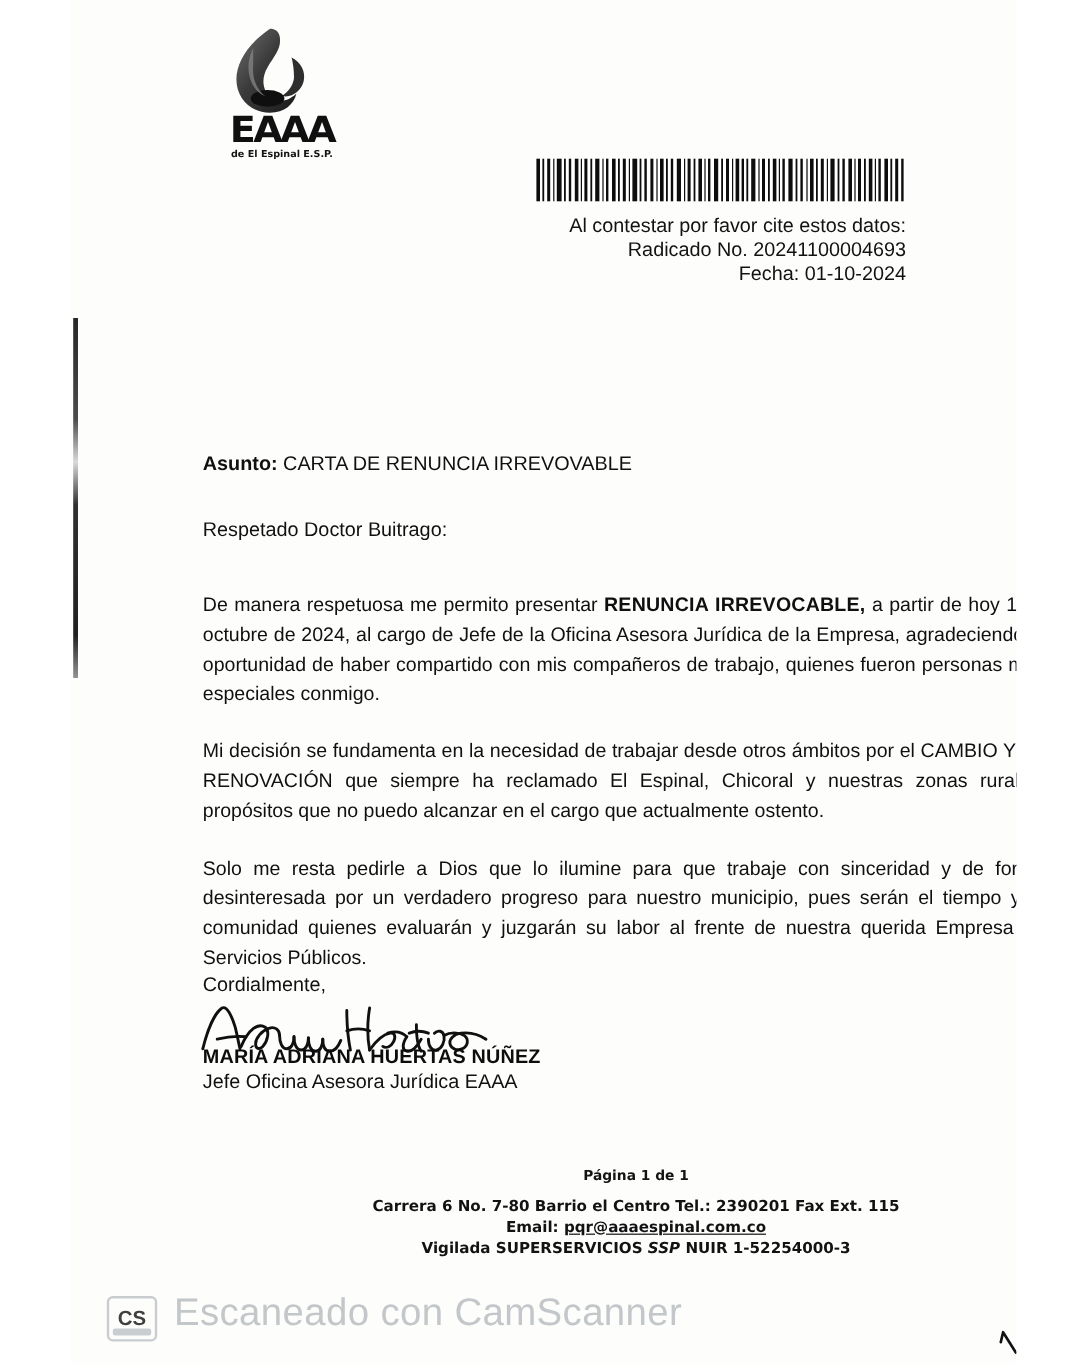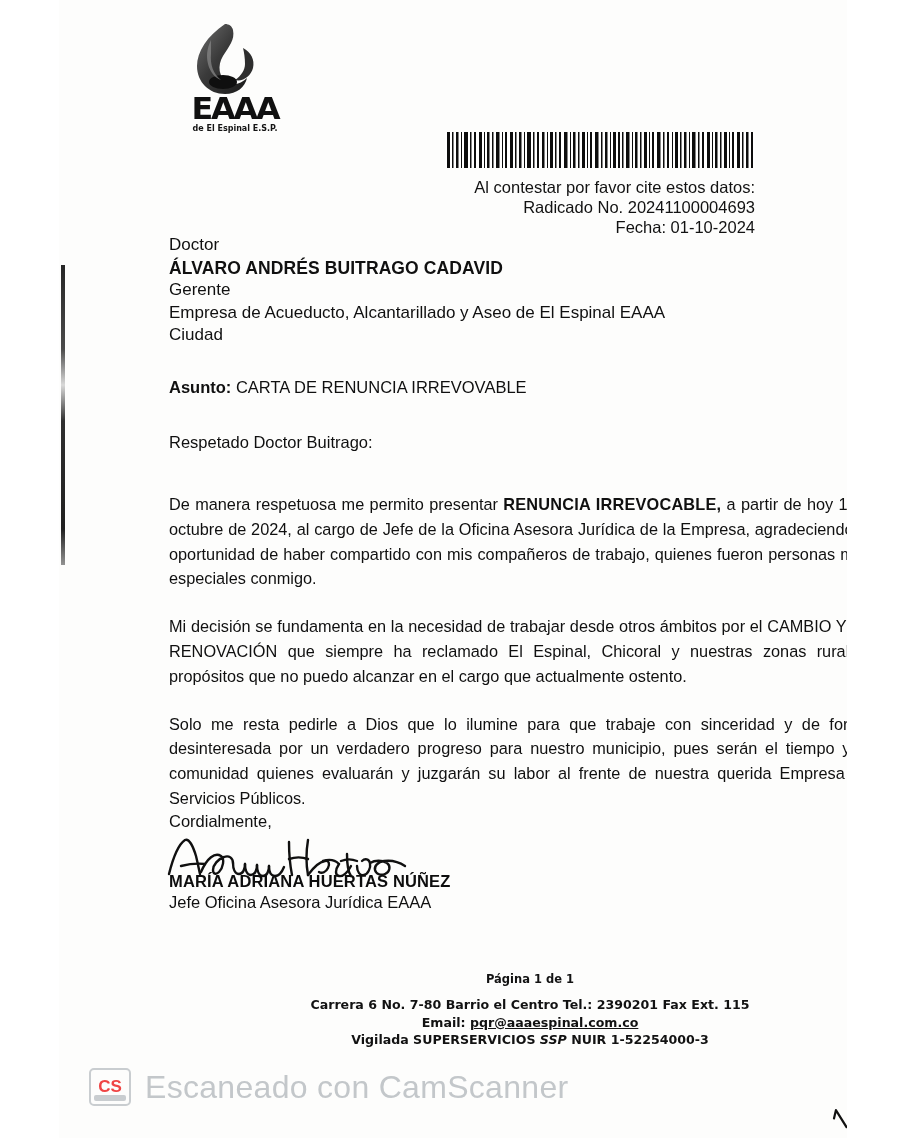--- a/index.html
+++ b/index.html
@@ -234,22 +234,23 @@
     height: 38px;
     border: 2.5px solid #c9cdd0;
     border-radius: 5px;
     box-sizing: border-box;
     display: flex;
     align-items: center;
     justify-content: center;
     font-family: "Liberation Sans", sans-serif;
     font-weight: bold;
     font-size: 17px;
-    color: #ef4444;
+    color: #404040;
     position: relative;
+    margin-top: 12px;
   }
   .cs-badge::after {
     content: "";
     position: absolute;
     left: 3px;
     right: 3px;
     bottom: 3px;
     height: 6px;
     background: #c9cdd0;
     border-radius: 2px;
@@ -370,27 +371,20 @@
         <rect x="297" y="0" width="1.5" height="36"></rect>
           <rect x="301" y="0" width="2.5" height="36"></rect>
         <rect x="306" y="0" width="2" height="36"></rect>
       </g>
     </svg>
     <div class="radicado-line">Al contestar por favor cite estos datos:</div>
     <div class="radicado-line">Radicado No. 20241100004693</div>
     <div class="radicado-line">Fecha: 01-10-2024</div>
   </div>
 
-  <div class="addressee">
-    <div>Doctor</div>
-    <div class="bold">ÁLVARO ANDRÉS BUITRAGO CADAVID</div>
-    <div>Gerente</div>
-    <div>Empresa de Acueducto, Alcantarillado y Aseo de El Espinal EAAA</div>
-    <div>Ciudad</div>
-  </div>
 
   <div class="subject">
     <span class="label">Asunto:</span>
     <span>CARTA DE RENUNCIA IRREVOVABLE</span>
   </div>
 
   <div class="salutation">Respetado Doctor Buitrago:</div>
 
   <div class="body-copy">
     <p><span>De manera respetuosa me permito presentar </span><b>RENUNCIA IRREVOCABLE,</b><span> a partir de hoy 1 de octubre de 2024, al cargo de Jefe de la Oficina Asesora Jurídica de la Empresa, agradeciendo la oportunidad de haber compartido con mis compañeros de trabajo, quienes fueron personas muy especiales conmigo.</span></p>

